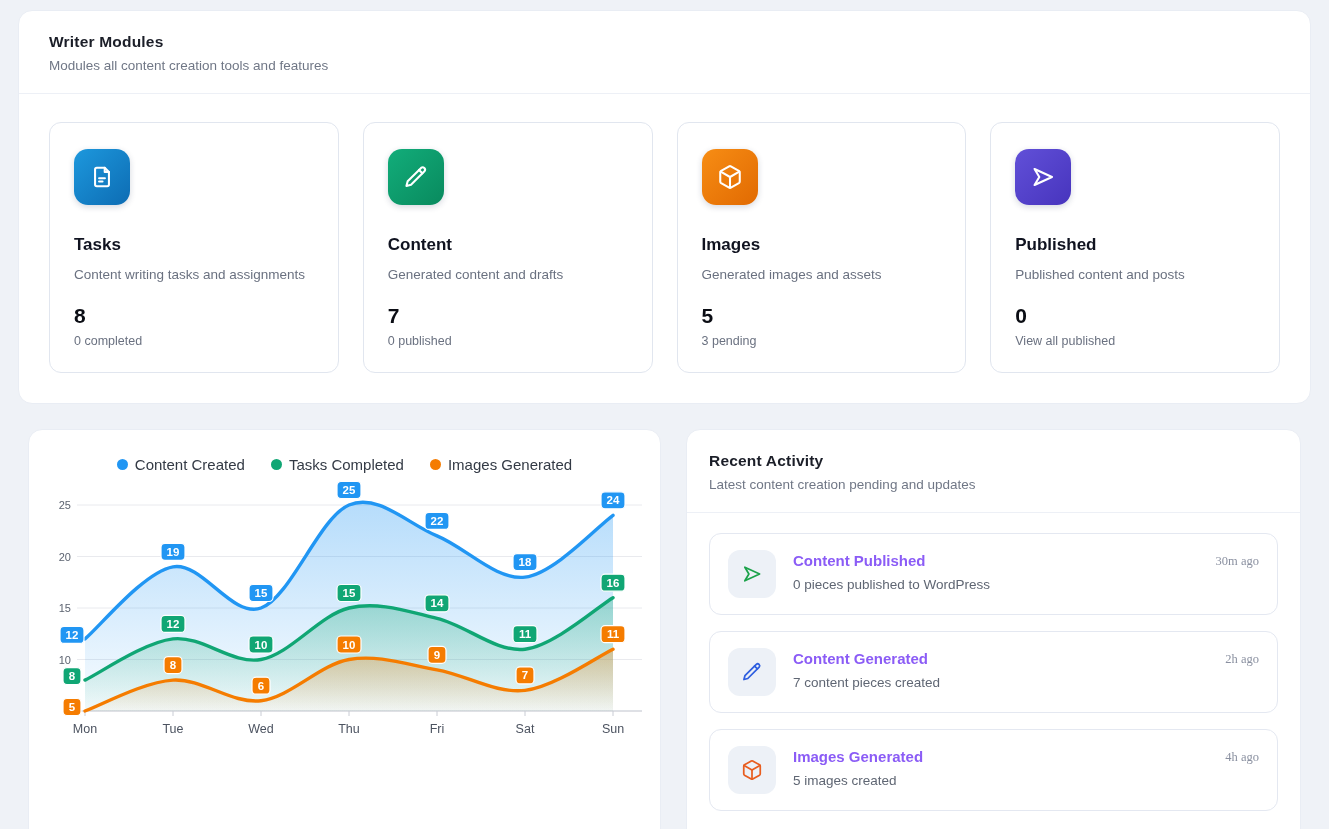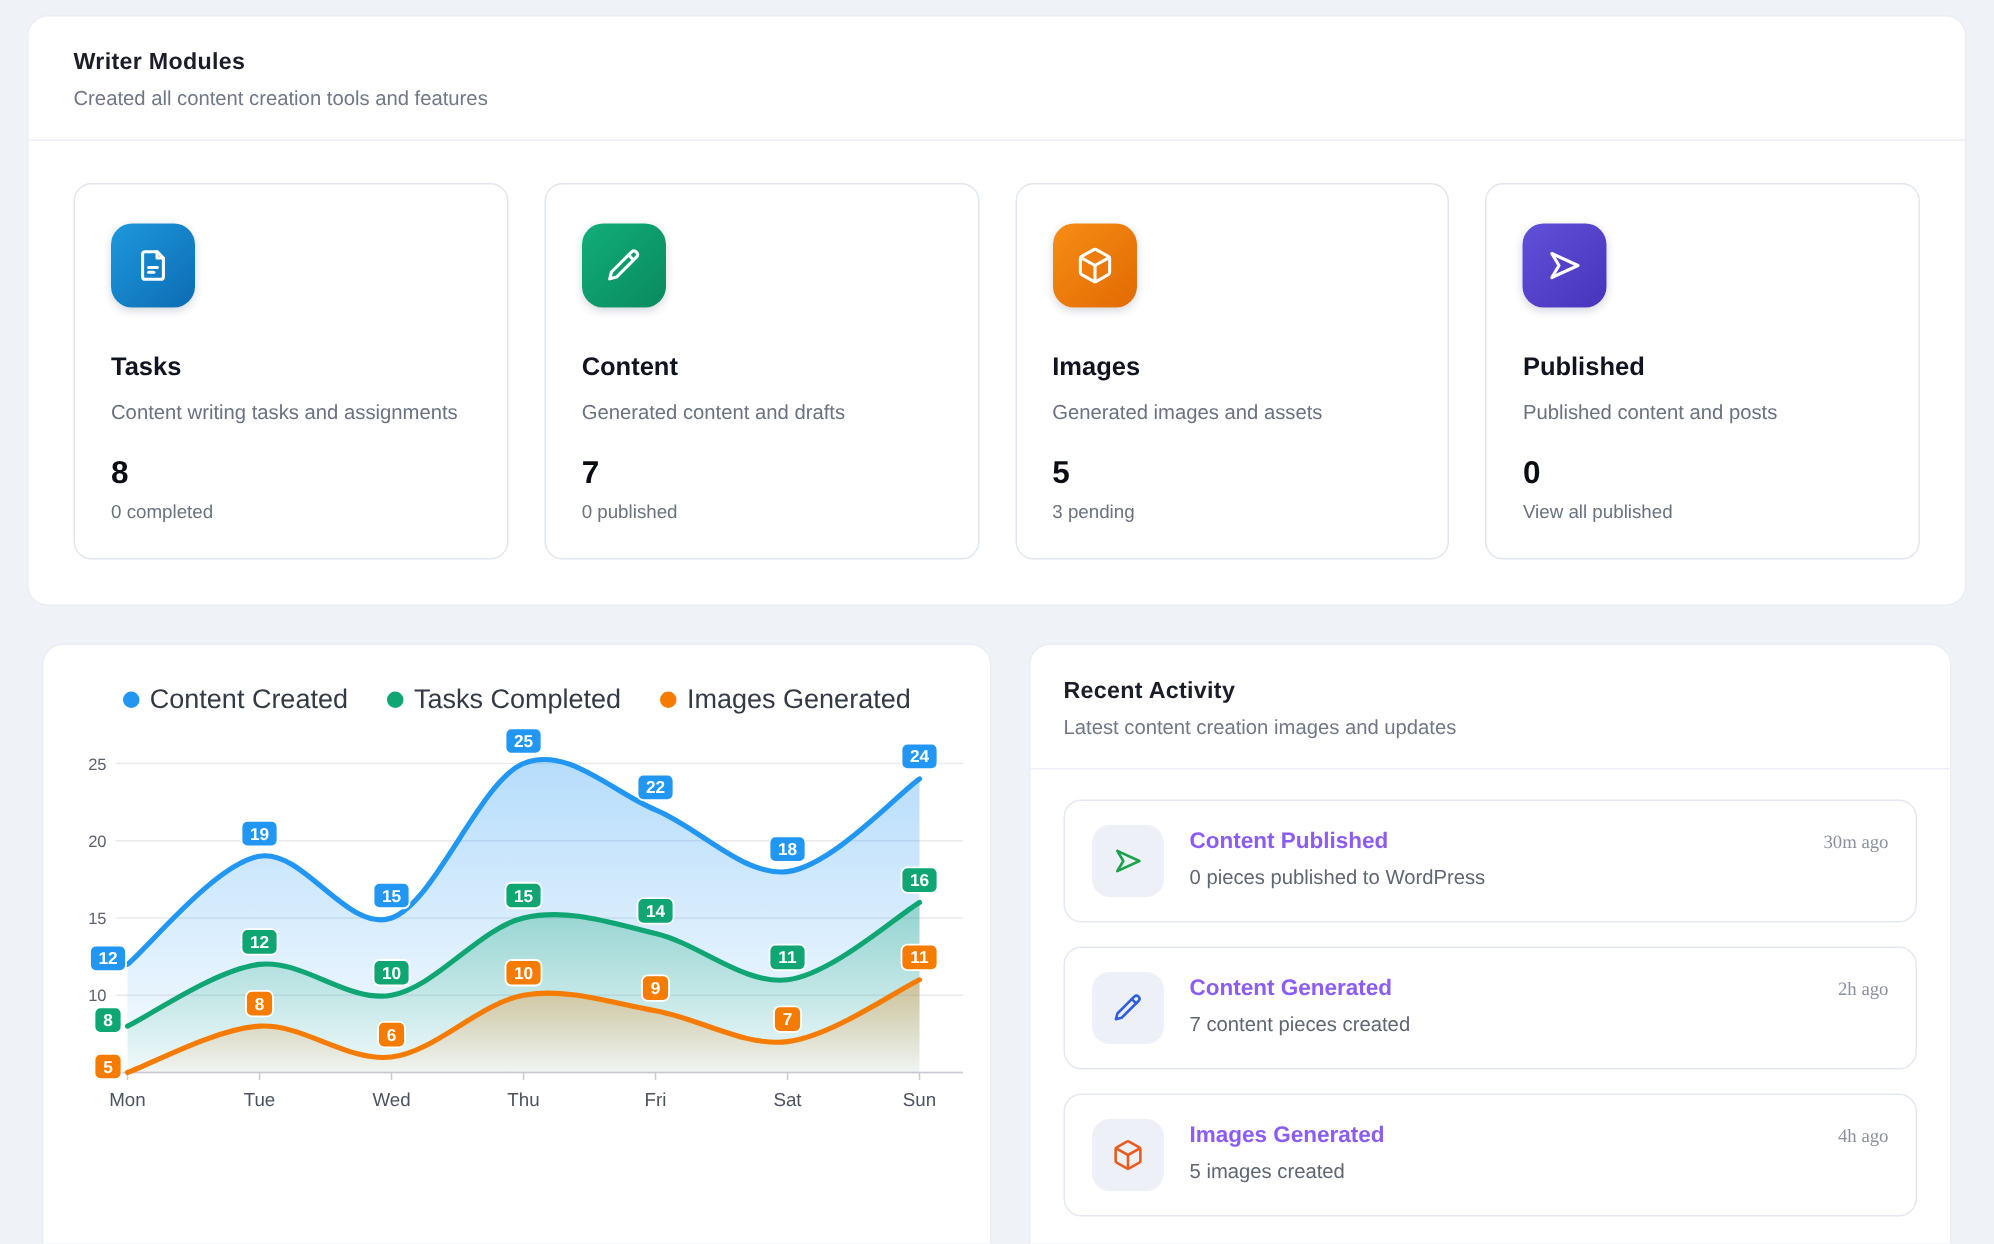--- a/index.html
+++ b/index.html
@@ -36,21 +36,21 @@
   .mod-sub { margin-top:6px; font-size:12.5px; color:#6a7180; }
 
   .lower-row { display:flex; gap:25px; margin:25px 28px 0 28px; }
   .lower-panel { flex:1; min-height:520px; }
   .lower-panel .panel-header { padding:22px 22px 20px 22px; }
 
   .chart-body { padding:14px 8px 0 8px; }
   .legend { display:flex; justify-content:center; gap:26px; margin-top:12px; }
   .legend-item { display:flex; align-items:center; gap:7px; cursor:pointer; }
   .legend-dot { width:11px; height:11px; border-radius:50%; }
-  .legend-label { font-size:18px; color:#333a45; }
+  .legend-label { font-size:15px; color:#333a45; }
   #activity-chart { display:block; margin-top:6px; }
 
   .activity-body { padding:20px 22px; display:flex; flex-direction:column; gap:16px; }
   .activity-item {
     border:1px solid #e4e8f1; border-radius:12px; background:#fff;
     padding:16px 18px; display:flex; align-items:flex-start;
   }
   .act-icon {
     width:48px; height:48px; border-radius:12px; background:#edf1f7;
     display:flex; align-items:center; justify-content:center; flex:none;
@@ -60,21 +60,21 @@
   .act-title { font-size:15px; font-weight:700; color:#8b5cf6; }
   .act-desc { margin-top:8px; font-size:13.5px; color:#5f6673; }
   .act-time { font-size:12.5px; color:#8a90a0; padding-top:4px; white-space:nowrap;font-family:Liberation Serif, serif; }
 </style>
 </head>
 <body>
 
 <section class="panel top-panel">
   <div class="panel-header">
     <div class="panel-title">Writer Modules</div>
-    <div class="panel-sub">Created all content creation tools and features</div>
+    <div class="panel-sub">Modules all content creation tools and features</div>
   </div>
   <div class="cards-row">
 
     <div class="module-card">
       <div class="mod-icon" style="background: linear-gradient(135deg, rgb(29, 152, 221), rgb(13, 108, 179));">
           <svg viewBox="0 0 24 24" fill="none" stroke="currentColor" stroke-width="1.9" stroke-linecap="round" stroke-linejoin="round">
             <path d="M14.5 3.5H7.2c-.9 0-1.6.7-1.6 1.6v13.8c0 .9.7 1.6 1.6 1.6h9.6c.9 0 1.6-.7 1.6-1.6V7.4l-3.9-3.9z"></path>
             <path d="M14.5 3.5v3.9h3.9"></path>
             <path d="M9.3 13.2h5.4"></path>
             <path d="M9.3 16.2h3.2"></path>
@@ -234,21 +234,21 @@
           <text x="488" y="200.4" text-anchor="middle" font-size="11.5" font-weight="bold" fill="#ffffff">7</text>
           <rect x="564" y="146.7" width="24" height="17" rx="4" fill="#f57c00" stroke="#ffffff" stroke-width="1.2"></rect>
           <text x="576" y="159.2" text-anchor="middle" font-size="11.5" font-weight="bold" fill="#ffffff">11</text>
         </svg>
     </div>
   </section>
 
   <section class="panel lower-panel">
     <div class="panel-header">
       <div class="panel-title">Recent Activity</div>
-      <div class="panel-sub">Latest content creation images and updates</div>
+      <div class="panel-sub">Latest content creation pending and updates</div>
     </div>
     <div class="activity-body">
 
       <div class="activity-item">
         <div class="act-icon" style="color: rgb(27, 162, 74);">
             <svg viewBox="0 0 24 24" fill="none" stroke="currentColor" stroke-width="1.9" stroke-linecap="round" stroke-linejoin="round">
               <path d="M4.2 4.6 20.3 12 4.2 19.4l4.4-7.4-4.4-7.4z"></path>
             </svg>
           </div>
         <div class="act-main">

